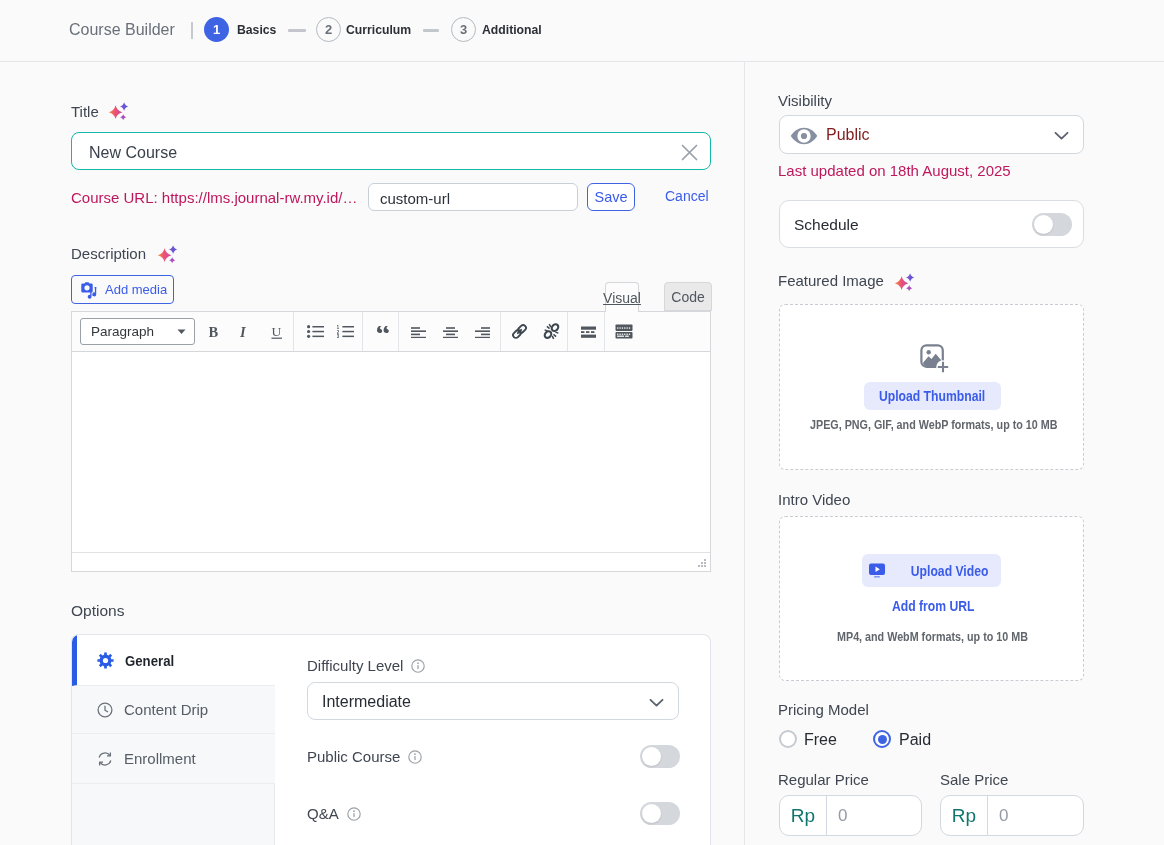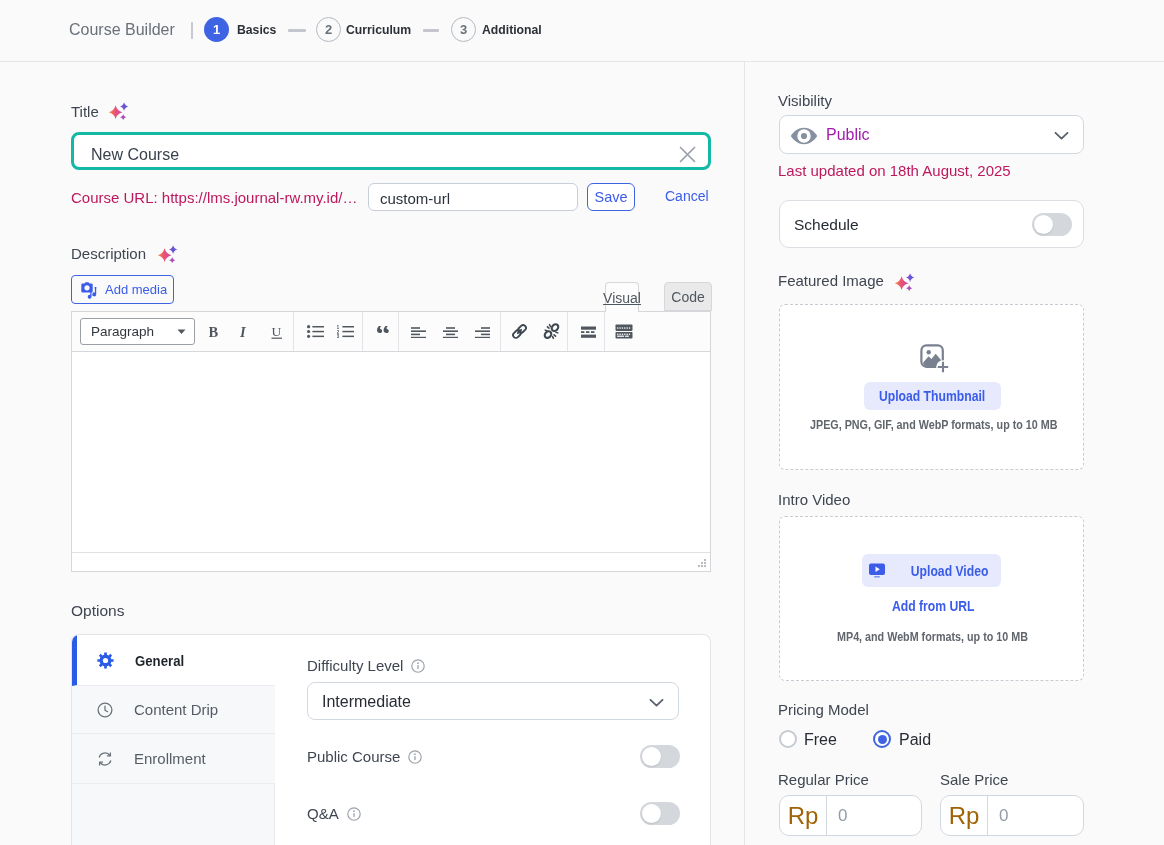--- a/index.html
+++ b/index.html
@@ -14,21 +14,21 @@
 .step-circle.idle { border:1px solid #b4bac2; color:#697079; background:#fafafa; }
 .step-label { position:absolute; top:24px; font-size:13px; font-weight:bold; color:#2b2f36; line-height:11px; transform:scaleX(0.94); transform-origin:left; }
 .step-dash { position:absolute; top:29px; height:2.5px; background:#c3c7cd; border-radius:1px; }
 
 .vline { position:absolute; left:744px; top:62px; width:1px; height:783px; background:#e4e6e9; }
 
 .lbl { position:absolute; font-size:15px; color:#3f4651; line-height:15px; }
 .graytxt { position:absolute; font-size:14.5px; color:#be185d; line-height:15px; }
 
 
-.title-input { position:absolute; left:71px; top:132px; width:640px; height:38px; border:3px solid #14b8a6; border-radius:8px; background:#fff; }
+.title-input { position:absolute; left:71px; top:132px; width:640px; height:38px; border:1px solid #14b8a6; border-radius:8px; background:#fff; }
 .title-input .val { position:absolute; left:17px; top:11px; font-size:16px; color:#3a414c; }
 
 
 .url-input { position:absolute; left:368px; top:183px; width:210px; height:28px; border:1px solid #c9cfd6; border-radius:6px; background:#fff; }
 .url-input .val { position:absolute; left:11px; top:6px; font-size:15px; color:#2b303a; }
 .save-btn { position:absolute; left:587px; top:183px; width:48px; height:28px; border:1px solid #3e64e4; border-radius:6px; background:#fff; color:#3a5ce9; font-size:14.5px; display:flex; align-items:center; justify-content:center; }
 .cancel-link { position:absolute; left:665px; top:189px; color:#3a5ce9; font-size:14px; line-height:15px; }
 
 
 .add-media { position:absolute; left:71px; top:275px; width:103px; height:29px; border:1px solid #3e64e4; border-radius:4px; background:#fafafa; display:flex; align-items:center; padding-left:8px; gap:6px; color:#3a5ce9; font-size:13px; }
@@ -38,48 +38,48 @@
 .toolbar { position:absolute; left:71px; top:311px; width:640px; height:41px; border:1px solid #d5d7da; background:#fcfcfd; z-index:2; }
 .mce-select { position:absolute; left:8px; top:6px; width:115px; height:27px; border:1px solid #9ba0a5; border-radius:3px; background:#fff; display:flex; align-items:center; justify-content:space-between; padding:0 8px 0 10px; font-size:13.5px; color:#32373c; }
 .tb-sep { position:absolute; top:0; width:1px; height:39px; background:#e2e4e7; }
 .tb-ic { position:absolute; top:0; height:39px; display:flex; align-items:center; justify-content:center; width:32px; }
 .editor-body { position:absolute; left:71px; top:352px; width:640px; height:220px; background:#fff; border:1px solid #d5d7da; border-top:none; }
 .statusline { position:absolute; left:0; top:200px; width:638px; height:1px; background:#e0e1e3; }
 
 
 .opt-card { position:absolute; left:71px; top:634px; width:640px; height:211px; background:#fff; border:1px solid #e2e5e9; border-bottom:none; border-radius:8px 8px 0 0; overflow:hidden; }
 .opt-side { position:absolute; left:0; top:0; width:203px; height:211px; background:#f7f8f9; border-right:1px solid #e6e8eb; }
-.opt-tab { position:absolute; left:0; width:203px; display:flex; align-items:center; padding-left:25px; gap:21px; font-size:15px; color:#565d66; border-bottom:1px solid #ebedf0; background:#f7f8f9; }
+.opt-tab { position:absolute; left:0; width:203px; display:flex; align-items:center; padding-left:25px; gap:11px; font-size:15px; color:#565d66; border-bottom:1px solid #ebedf0; background:#f7f8f9; }
 .opt-tab.on { top:0; height:51px; background:#fff; color:#1f242b; border-left:5px solid #2b5ce6; padding-left:20px; }
 .opt-tab.on span { transform:scaleX(0.88); transform-origin:left; display:inline-block; }
 .opt-tab.t2 { top:51px; height:48px; }
 .opt-tab.t3 { top:99px; height:50px; }
 .ctl-label { position:absolute; font-size:15px; color:#3f4651; line-height:16px; display:flex; align-items:center; gap:8px; }
 .dd-select { position:absolute; left:307px; top:682px; width:372px; height:38px; border:1px solid #d2d8df; border-radius:8px; background:#fff; }
 .dd-select .val { position:absolute; left:14px; top:10px; font-size:16px; color:#272c34; }
 .toggle { position:absolute; width:40px; height:23px; border-radius:12px; background:#d4d7dc; }
 .toggle::after { content:""; position:absolute; left:2px; top:2px; width:19px; height:19px; border-radius:50%; background:#fff; box-shadow:0 1px 2px rgba(0,0,0,.12); }
 
 
 .vis-select { position:absolute; left:779px; top:115px; width:305px; height:39px; border:1px solid #d2d8df; border-radius:8px; background:#fff; }
-.vis-select .val { position:absolute; left:46px; top:10px; font-size:16px; color:#a21caf; }
+.vis-select .val { position:absolute; left:46px; top:10px; font-size:16px; color:#7f1d1d; }
 .sched-card { position:absolute; left:779px; top:200px; width:305px; height:48px; background:#fff; border:1px solid #dadde1; border-radius:10px; }
 .sched-card .t { position:absolute; left:14px; top:16px; font-size:15.5px; color:#272c34; line-height:16px; }
 .dashed-box { position:absolute; left:779px; width:305px; background:#fff; border:1px dashed #c8ccd2; border-radius:6px; }
 .up-btn { position:absolute; background:#e7eafc; border-radius:6px; color:#3a5ce9; font-size:14px; font-weight:bold; display:flex; align-items:center; justify-content:center; }
 .sqz { display:inline-block; transform:scaleX(0.87); white-space:nowrap; }
 .fmt-note { position:absolute; font-size:12.5px; font-weight:bold; color:#61666d; line-height:12px; white-space:nowrap; transform:scaleX(0.86); transform-origin:left; }
 .addurl { position:absolute; color:#3a5ce9; font-size:14px; font-weight:bold; line-height:15px; transform:scaleX(0.87); transform-origin:left; }
 .radio { position:absolute; width:18px; height:18px; border-radius:50%; background:#fff; }
 .radio.off { border:2px solid #c6cbd1; }
 .radio.on { border:2px solid #3e64e4; }
 .radio.on::after { content:""; position:absolute; left:2.5px; top:2.5px; width:9px; height:9px; border-radius:50%; background:#3e64e4; }
 .rtext { position:absolute; font-size:16px; color:#272c34; line-height:16px; }
 .price-input { position:absolute; top:795px; width:143px; height:41px; border:1px solid #d2d8df; border-radius:10px; background:#fff; }
-.price-input .rp { position:absolute; left:0; top:0; width:47px; height:39px; border-right:1px solid #d2d8df; display:flex; align-items:center; justify-content:center; font-size:24px; color:#a16207; }
+.price-input .rp { position:absolute; left:0; top:0; width:47px; height:39px; border-right:1px solid #d2d8df; display:flex; align-items:center; justify-content:center; font-size:19px; color:#0f766e; }
 .price-input .zero { position:absolute; left:58px; top:12px; font-size:17px; color:#949ba6; line-height:16px; }
 svg { display:block; }
 </style>
 </head>
 <body>
 <div class="topbar">
   <span style="position:absolute; left:69px; top:22px; font-size:16px; color:#697079; line-height:16px;">Course Builder</span>
   <div style="position:absolute; left:190.5px; top:22px; width:2px; height:17px; background:#c6cad0;"></div>
   <div class="step-circle active" style="left:204px;">1</div>
   <span class="step-label" style="left:237px;">Basics</span>

